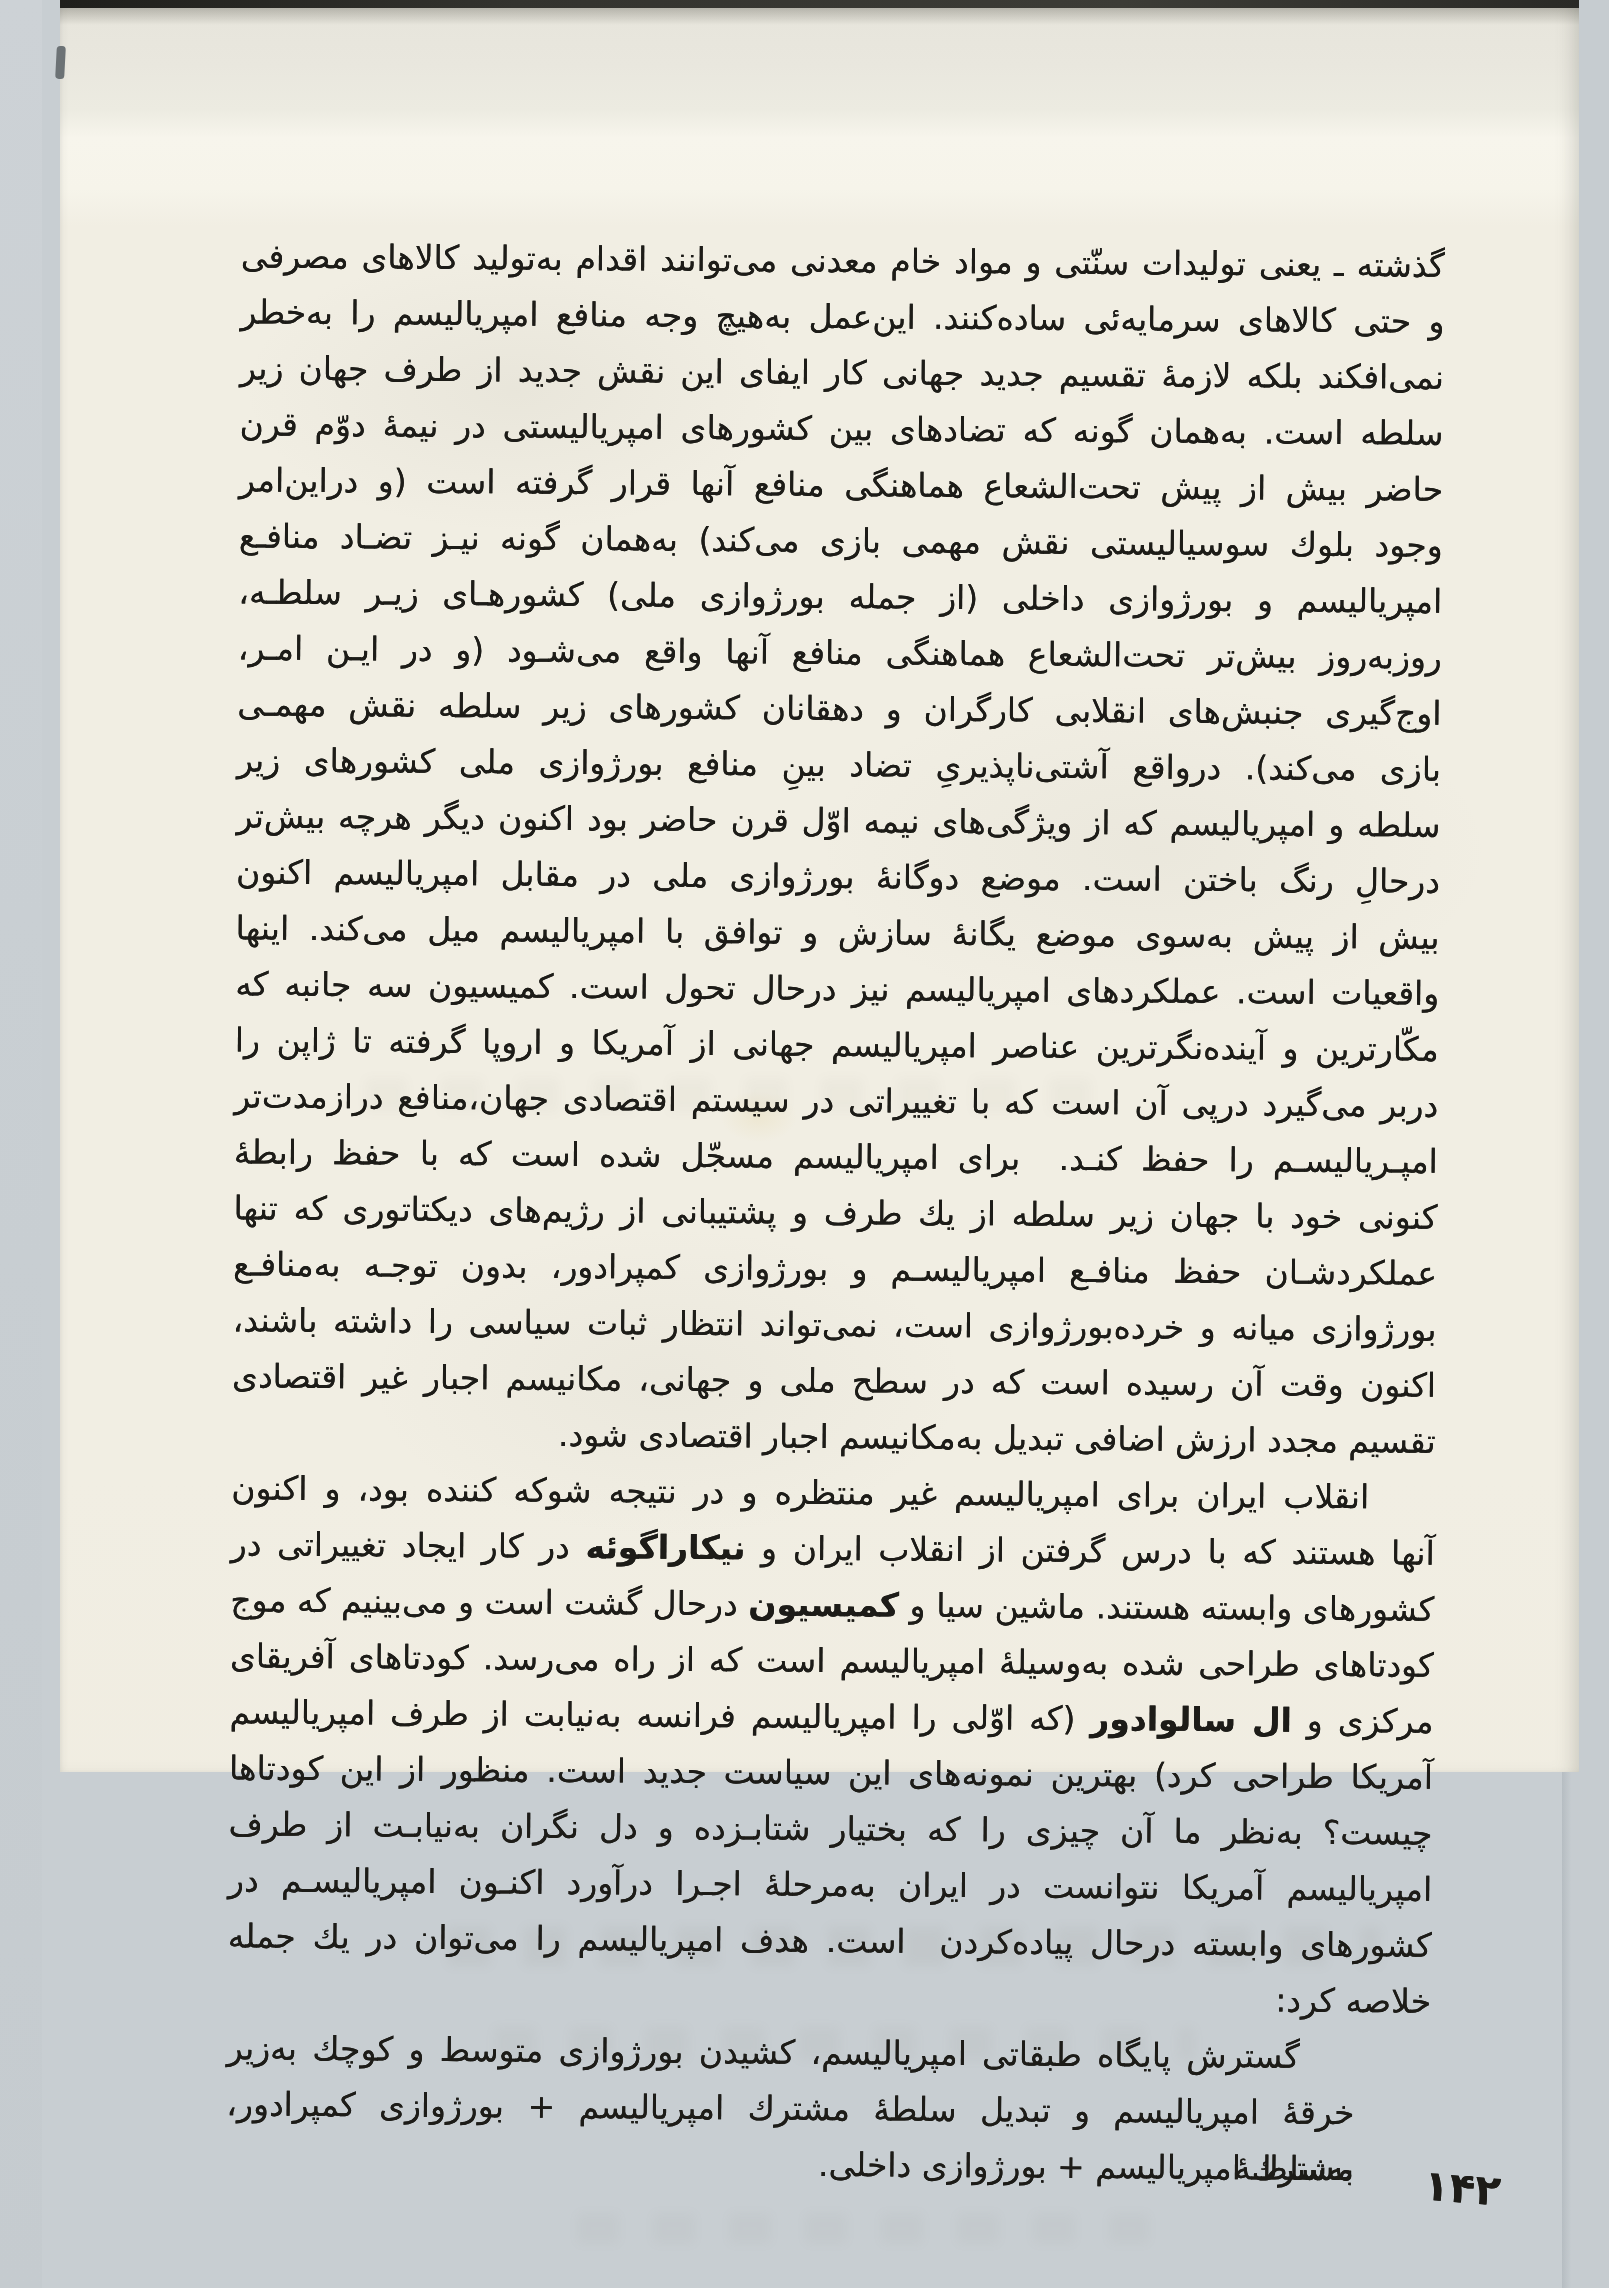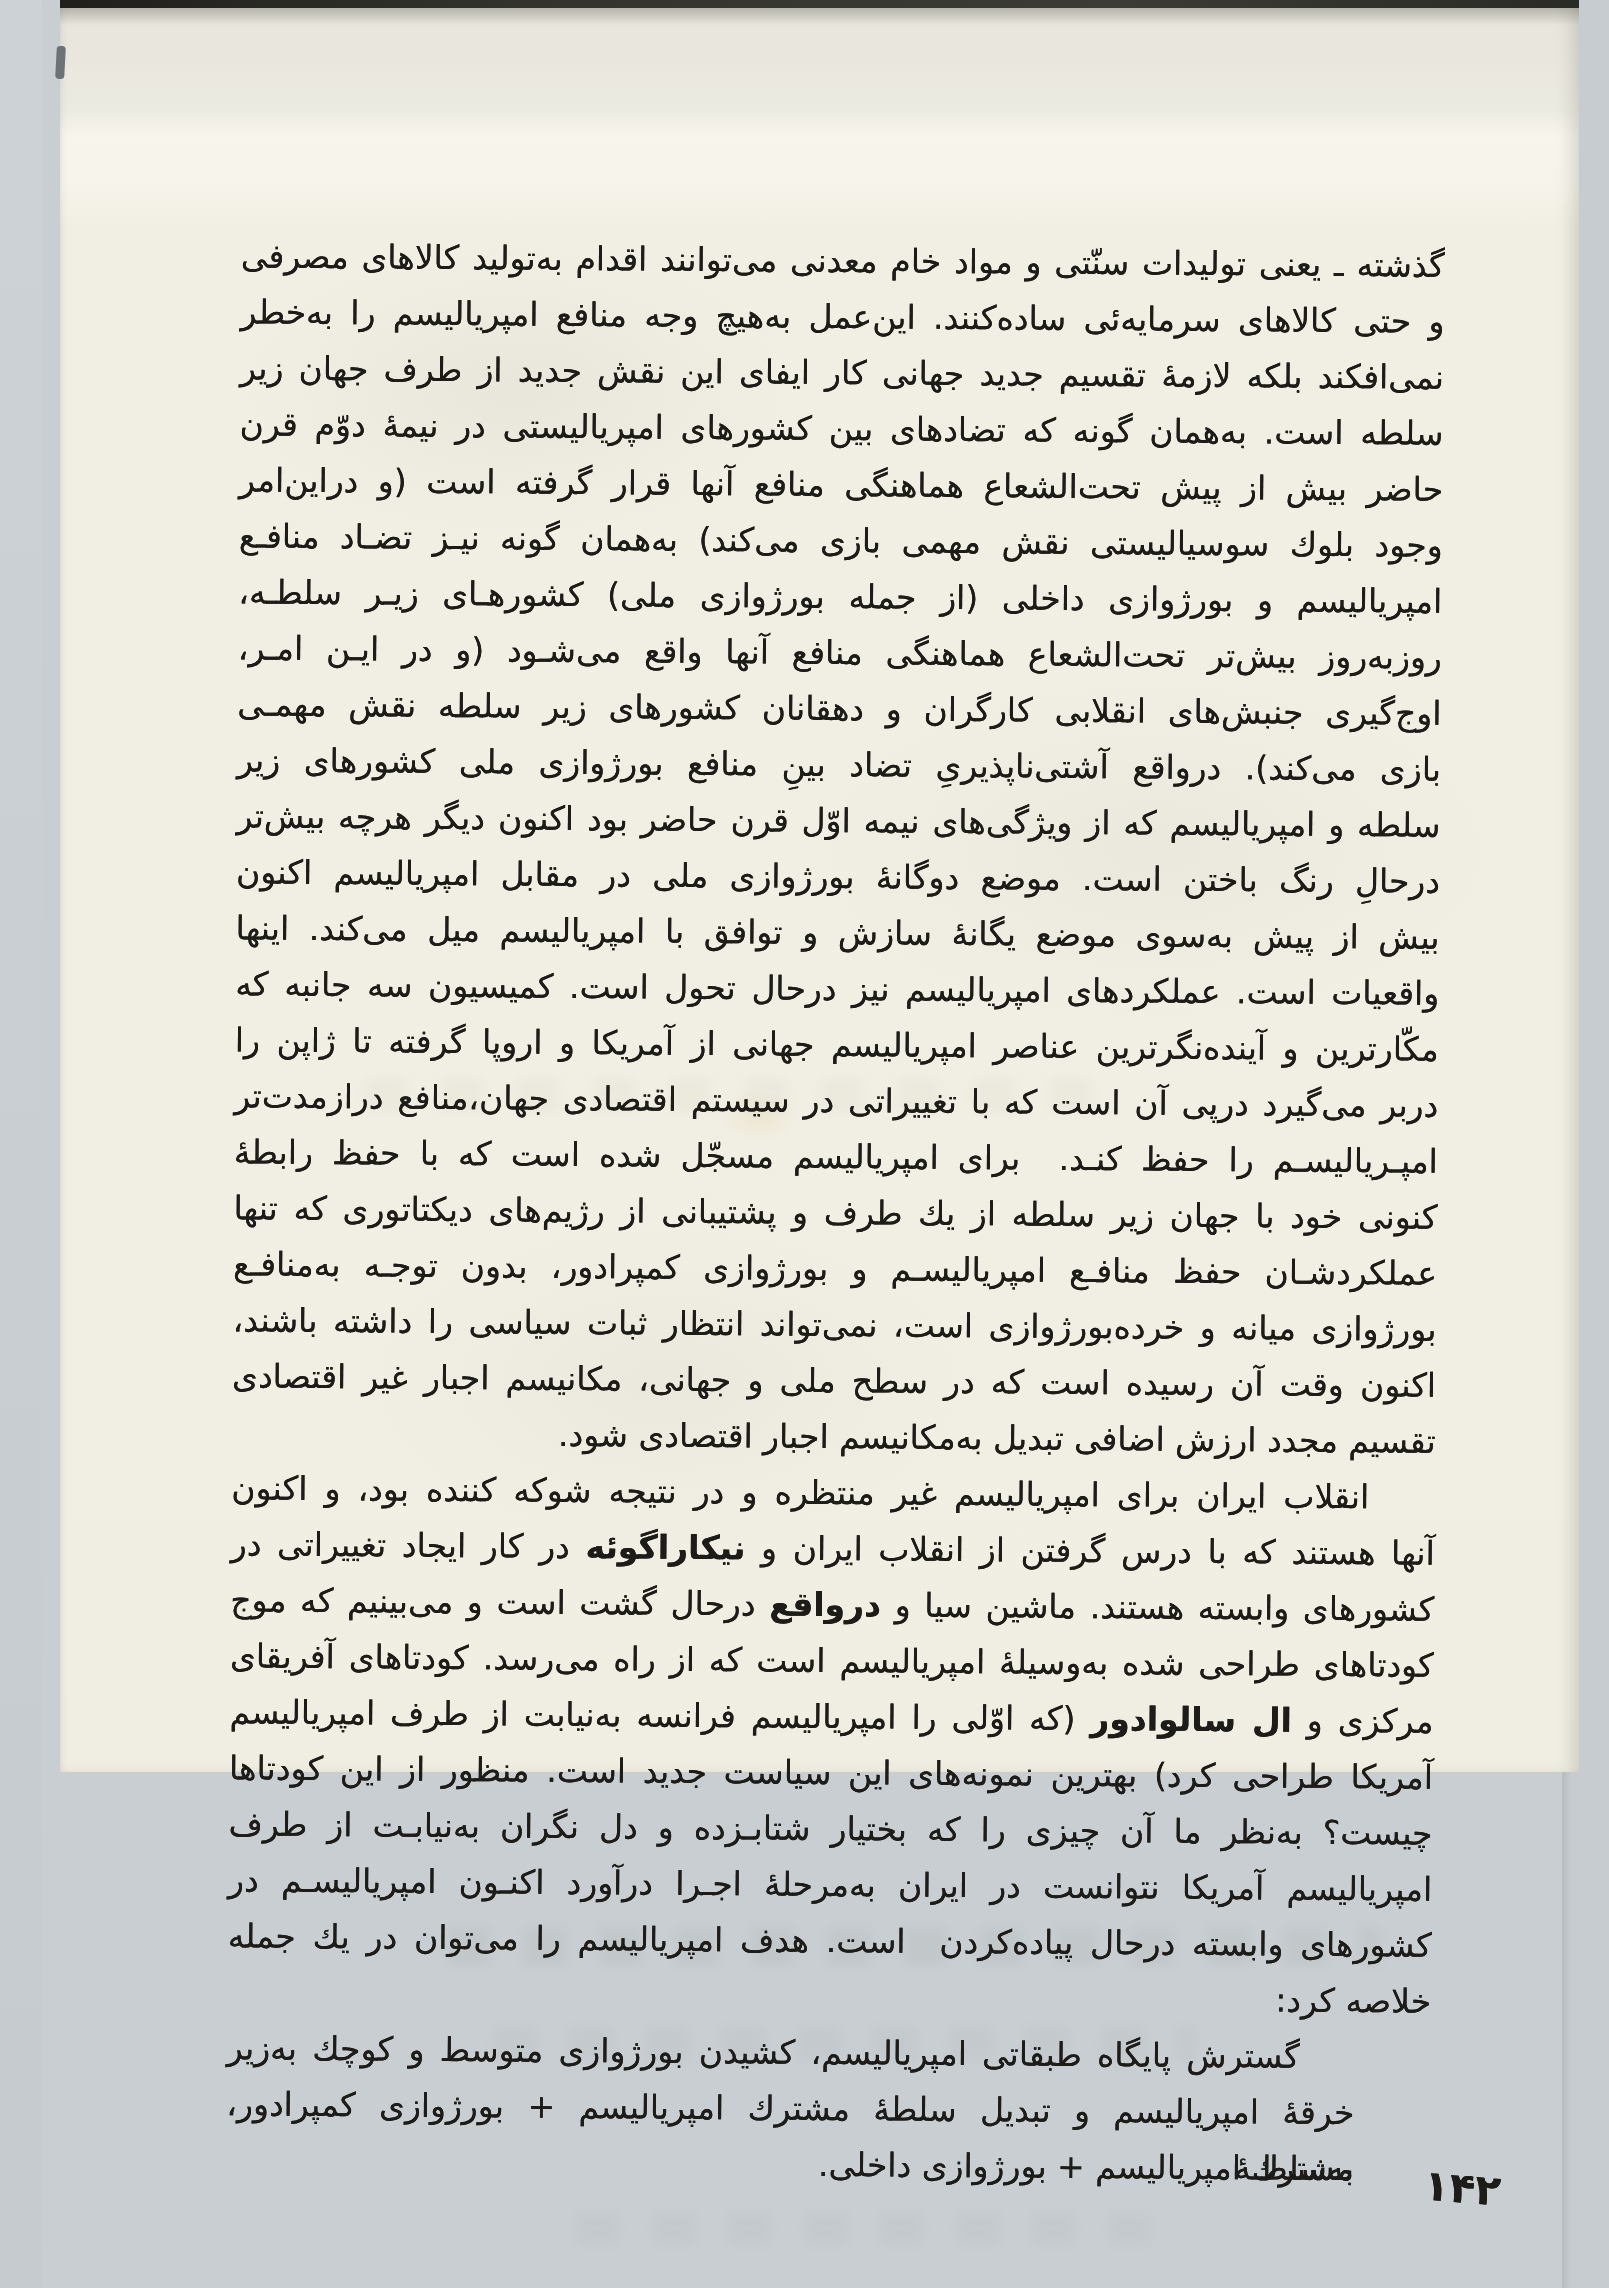--- a/index.html
+++ b/index.html
@@ -83,21 +83,21 @@
           <div class="tl" style="padding-right: 0px;"><span>مکّارترین و آینده‌نگرترین عناصر امپریالیسم جهانی از آمریکا و اروپا گرفته تا ژاپن را</span></div>
           <div class="tl" style="padding-right: 0px;"><span>دربر می‌گیرد درپی آن است که با تغییراتی در سیستم اقتصادی جهان،منافع درازمدت‌تر</span></div>
           <div class="tl" style="padding-right: 0px;"><span>امپـریالیسـم را حفظ کنـد.&nbsp; برای امپریالیسم مسجّل شده است که با حفظ رابطۀ</span></div>
           <div class="tl" style="padding-right: 0px;"><span>کنونی خود با جهان زیر سلطه از یك طرف و پشتیبانی از رژیم‌های دیکتاتوری که تنها</span></div>
           <div class="tl" style="padding-right: 0px;"><span>عملکردشـان حفظ منافـع امپریالیسـم و بورژوازی کمپرادور، بدون توجـه به‌منافـع</span></div>
           <div class="tl" style="padding-right: 0px;"><span>بورژوازی میانه و خرده‌بورژوازی است، نمی‌تواند انتظار ثبات سیاسی را داشته باشند،</span></div>
           <div class="tl" style="padding-right: 0px;"><span>اکنون وقت آن رسیده است که در سطح ملی و جهانی، مکانیسم اجبار غیر اقتصادی</span></div>
           <div class="tl end" style="padding-right: 0px;"><span>تقسیم مجدد ارزش اضافی تبدیل به‌مکانیسم اجبار اقتصادی شود.</span></div>
           <div class="tl" style="padding-right: 66px;"><span>انقلاب ایران برای امپریالیسم غیر منتظره و در نتیجه شوکه کننده بود، و اکنون</span></div>
           <div class="tl" style="padding-right: 0px;"><span>آنها هستند که با درس گرفتن از انقلاب ایران و </span><span class="b">نیکاراگوئه</span><span> در کار ایجاد تغییراتی در</span></div>
-          <div class="tl" style="padding-right: 0px;"><span>کشورهای وابسته هستند. ماشین سیا و </span><span class="b">درواقع</span><span> درحال گشت است و می‌بینیم که موج</span></div>
+          <div class="tl" style="padding-right: 0px;"><span>کشورهای وابسته هستند. ماشین سیا و </span><span class="b">کمیسیون</span><span> درحال گشت است و می‌بینیم که موج</span></div>
           <div class="tl" style="padding-right: 0px;"><span>کودتاهای طراحی شده به‌وسیلۀ امپریالیسم است که از راه می‌رسد. کودتاهای آفریقای</span></div>
           <div class="tl" style="padding-right: 0px;"><span>مرکزی و </span><span class="b">ال سالوادور</span><span> (که اوّلی را امپریالیسم فرانسه به‌نیابت از طرف امپریالیسم</span></div>
           <div class="tl" style="padding-right: 0px;"><span>آمریکا طراحی کرد) بهترین نمونه‌های این سیاست جدید است. منظور از این کودتاها</span></div>
           <div class="tl" style="padding-right: 0px;"><span>چیست؟ به‌نظر ما آن چیزی را که بختیار شتابـزده و دل نگران به‌نیابـت از طرف</span></div>
           <div class="tl" style="padding-right: 0px;"><span>امپریالیسم آمریکا نتوانست در ایران به‌مرحلۀ اجـرا درآورد اکنـون امپریالیسـم در</span></div>
           <div class="tl" style="padding-right: 0px;"><span>کشورهای وابسته درحال پیاده‌کردن&nbsp; است. هدف امپریالیسم را می‌توان در یك جمله</span></div>
           <div class="tl end" style="padding-right: 0px;"><span>خلاصه کرد:</span></div>
           <div class="tl" style="padding-right: 131px;"><span>گسترش پایگاه طبقاتی امپریالیسم، کشیدن بورژوازی متوسط و کوچك به‌زیر</span></div>
           <div class="tl" style="padding-right: 76px;"><span>خرقۀ امپریالیسم و تبدیل سلطۀ مشترك امپریالیسم + بورژوازی کمپرادور، به‌سلطـۀ</span></div>
           <div class="tl end" style="padding-right: 76px;"><span>مشترك امپریالیسم + بورژوازی داخلی.</span></div>

